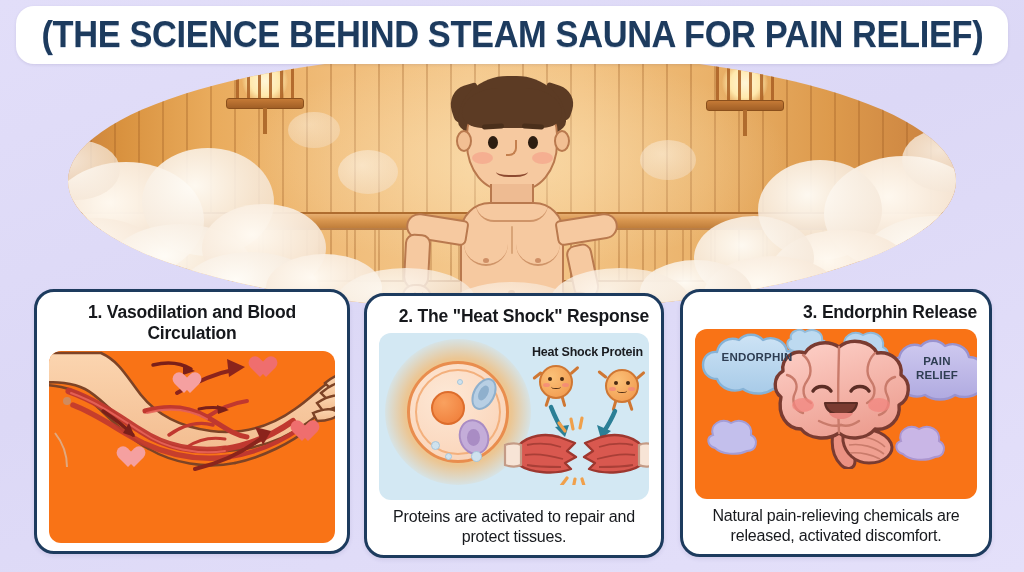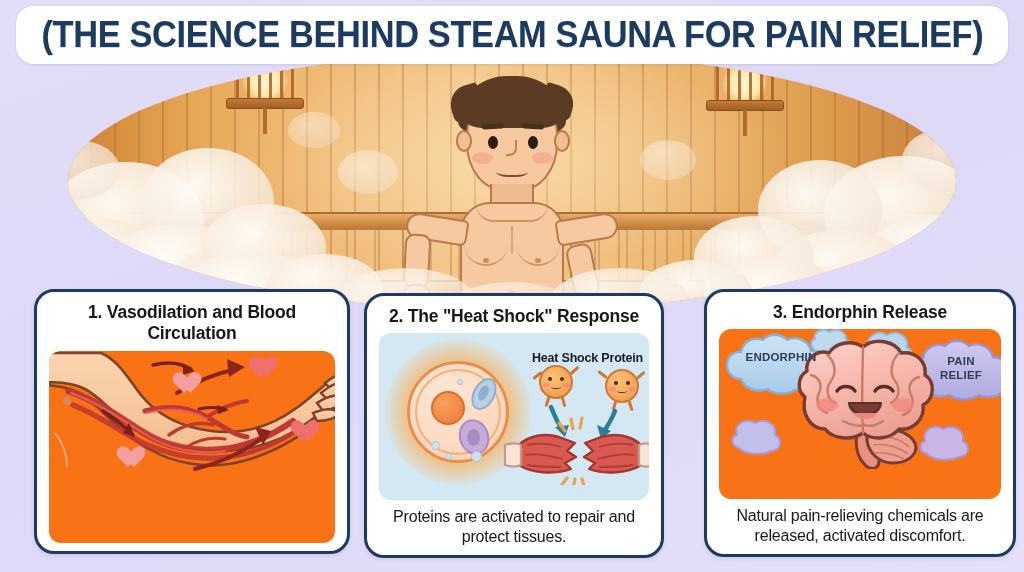--- a/index.html
+++ b/index.html
@@ -247,25 +247,25 @@
   .card {
     position: absolute;
     background: #ffffff;
     border: 3px solid #1d3b5e;
     border-radius: 20px;
     z-index: 30;
     box-shadow: 0 2px 4px rgba(60,50,110,0.10);
     padding: 10px 12px 8px 12px;
     display: flex;
     flex-direction: column;
-    align-items: center;
+    align-items: flex-end;
   }
   #card-1 { left: 34px;  top: 289px; width: 316px; height: 265px; }
   #card-2 { left: 364px; top: 293px; width: 300px; height: 265px; }
-  #card-3 { left: 680px; top: 289px; width: 312px; height: 268px; margin-left: 24px; }
+  #card-3 { left: 680px; top: 289px; width: 312px; height: 268px; }
 
   .card-title {
     font-size: 17.5px;
     font-weight: 700;
     color: #16181c;
     text-align: center;
     line-height: 1.22;
     letter-spacing: -0.2px;
     margin-bottom: 6px;
   }
@@ -333,21 +333,21 @@
     left: 80px; top: 86px; width: 30px; height: 36px;
     background: #c4add9; border: 2px solid #a98cc4; transform: rotate(-18deg);
   }
   #org-purple-in {
     position: absolute; left: 88px; top: 96px; width: 13px; height: 17px;
     background: #a98cc4; border-radius: 50%;
   }
   .dot-sm { position: absolute; border-radius: 50%; background: #cfe2ee; border: 1.5px solid #a8c6da; }
 
   #hsp-label {
-    position: absolute; right: 6px; top: 18px;
+    position: absolute; right: 6px; top: 12px;
     font-size: 12.5px; font-weight: 700; color: #1a1c20;
     letter-spacing: -0.2px; white-space: nowrap;
   }
   .protein { position: absolute; width: 34px; height: 34px; }
   .protein-body {
     position: absolute; inset: 0; border-radius: 50%;
     background: radial-gradient(circle at 36% 32%, #fbc178, #f0964a);
     border: 2px solid #cf7733;
   }
   .p-eye { position: absolute; top: 12px; width: 4px; height: 4px; background: #4a2a12; border-radius: 50%; }

